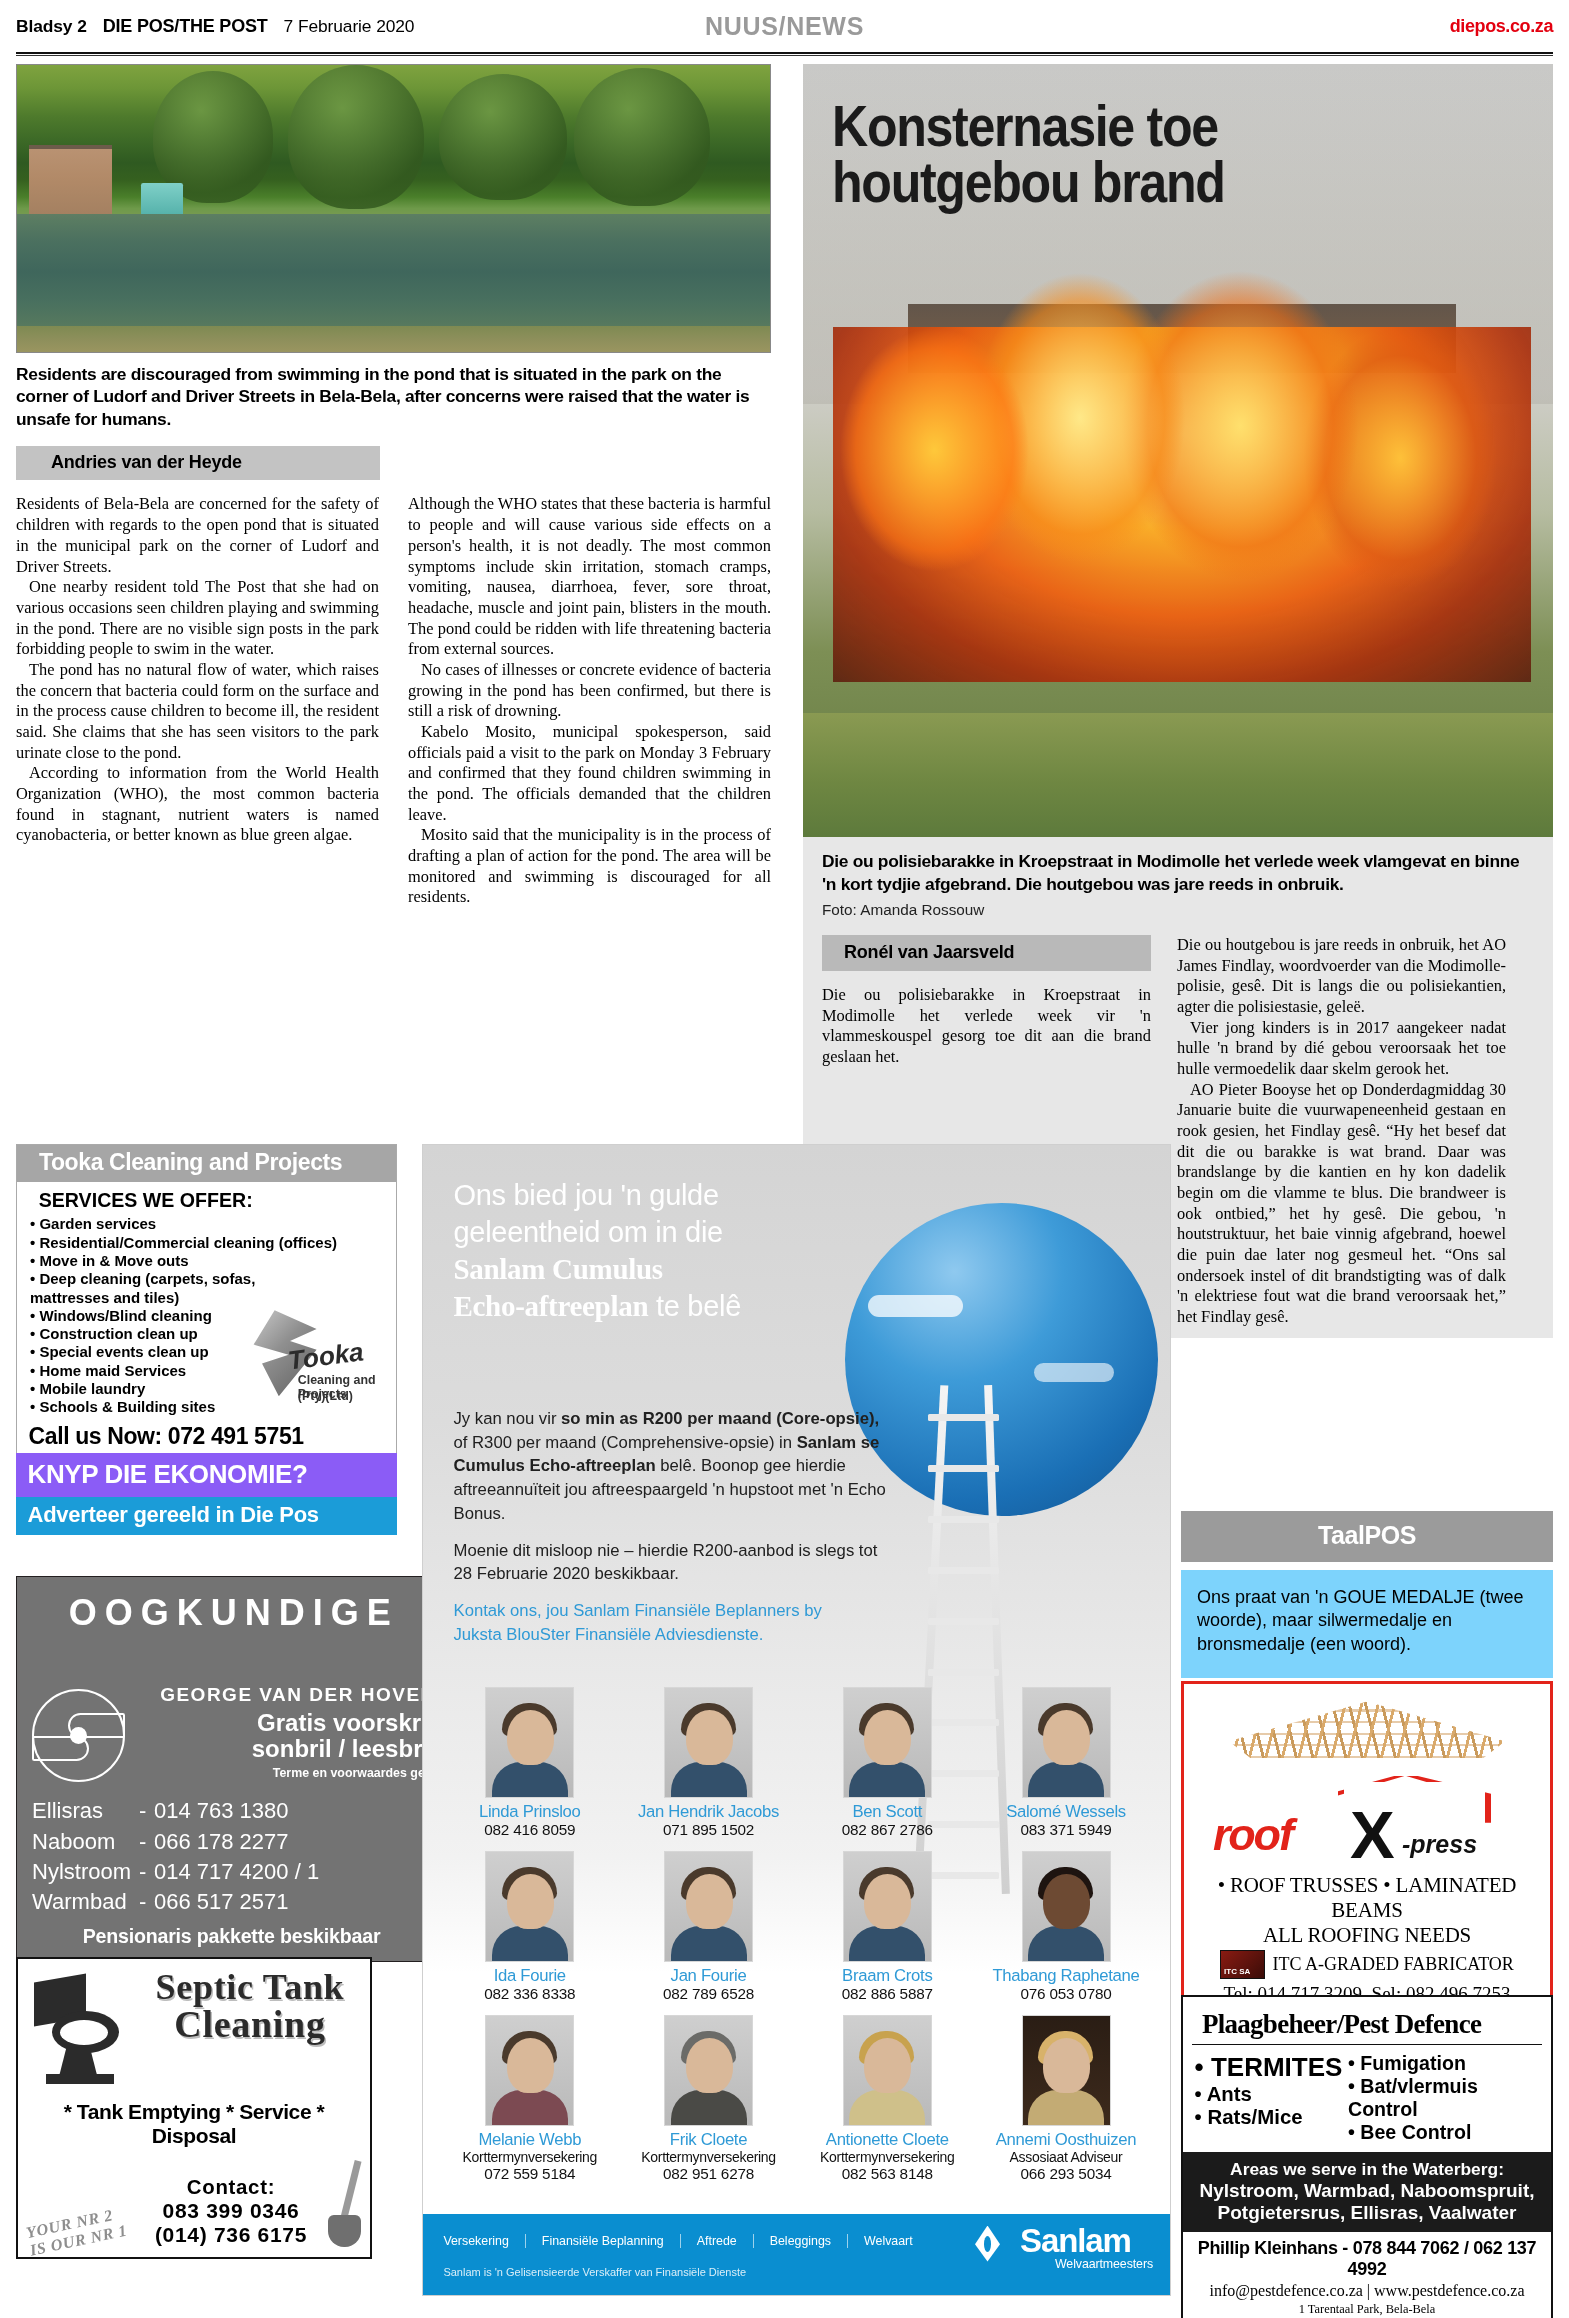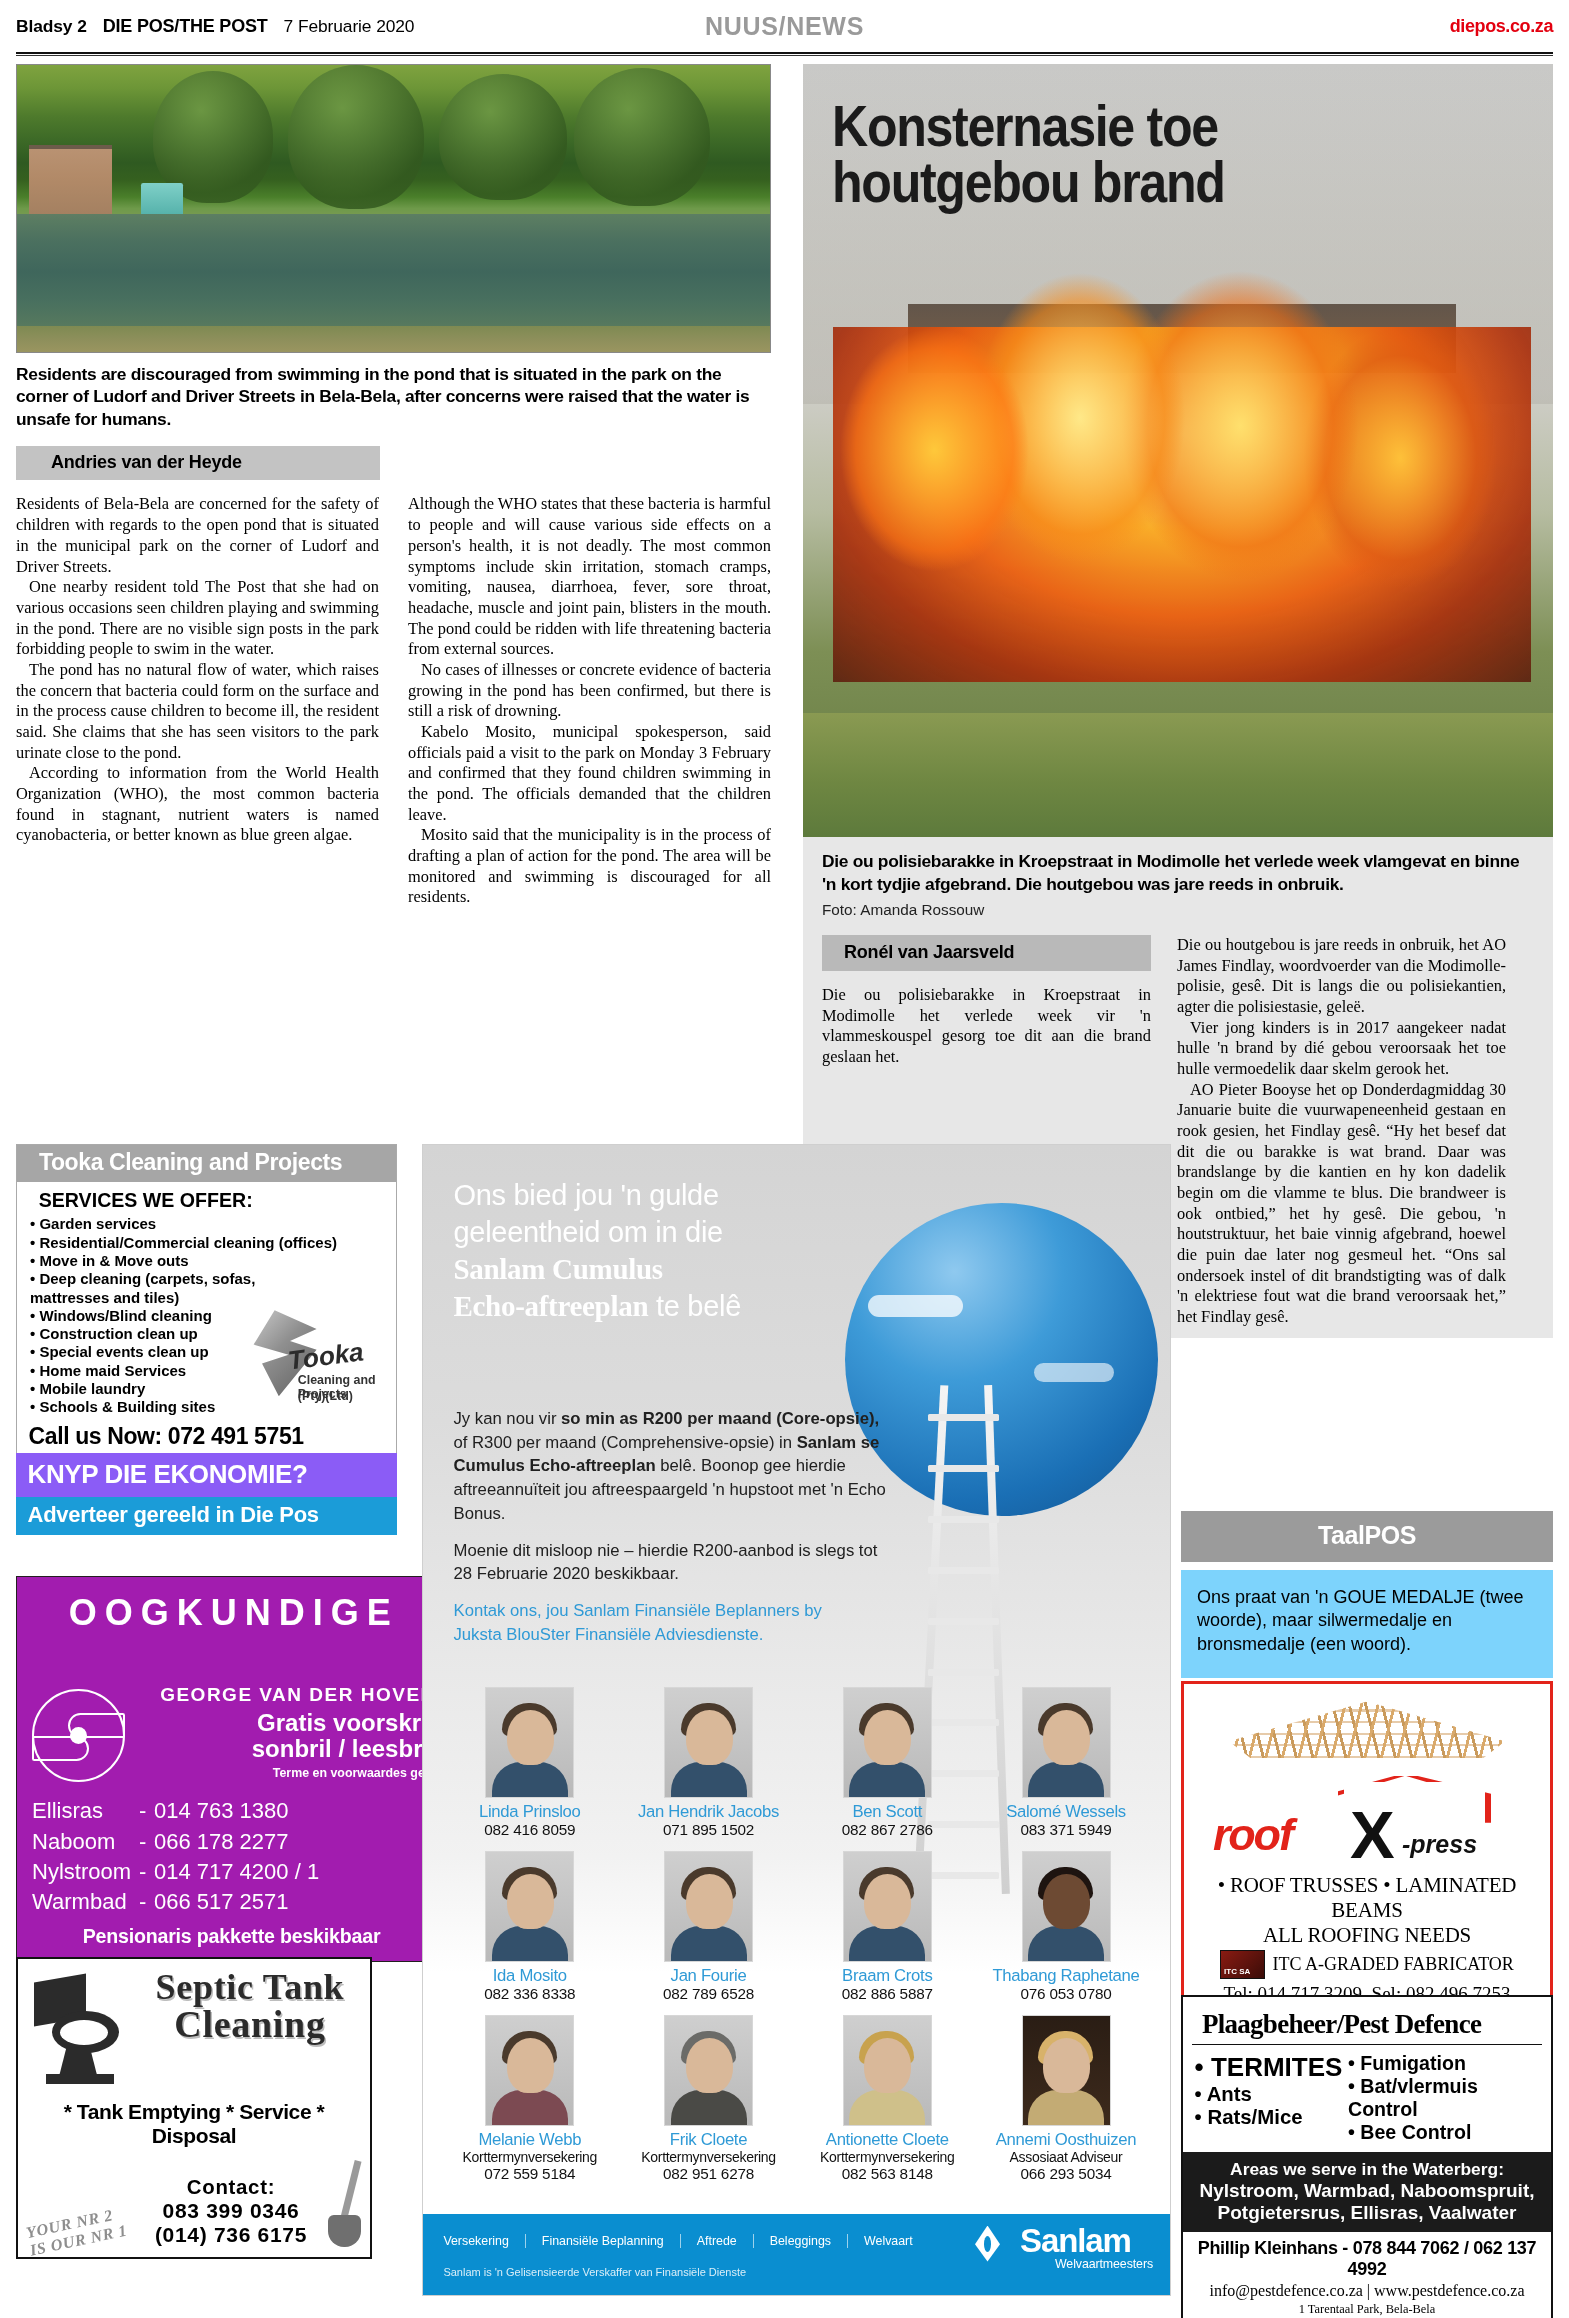--- a/index.html
+++ b/index.html
@@ -181,21 +181,21 @@
   .tooka-logo .sub1 { position:absolute; left: 57px; top: 70px; font-size: 12.4px; font-weight:bold; color:#333;}
   .tooka-logo .sub2 { position:absolute; left: 57px; top: 86px; font-size: 12.4px; font-weight:bold; color:#333;}
   .tooka-call { font-weight: bold; font-size: 23px; padding: 1.5px 0 7.3px 11.6px; letter-spacing:-0.4px;}
 
   
   .ad-knyp { left: 16px; top: 1453px; width: 381px; }
   .knyp-red { background:#8b5cf6; color:#fff; font-weight:bold; font-size: 26px; padding: 5.8px 0 7.3px 11.6px; letter-spacing:-0.4px;}
   .knyp-blue { background:#1b9cd8; color:#fff; font-weight:bold; font-size: 22px; padding: 5.1px 0 6.5px 11.6px; letter-spacing:-0.3px;}
 
   
-  .ad-oog { left: 16px; top: 1576px; width: 431px; background:#a21caf; color:#fff; border: 1.5px solid #231f20; padding: 10.2px 10.2px 13px 10.2px;}
+  .ad-oog { left: 16px; top: 1576px; width: 431px; background:#737373; color:#fff; border: 1.5px solid #231f20; padding: 10.2px 10.2px 13px 10.2px;}
   .oog-title { text-align:center; font-weight:bold; font-size: 36px; letter-spacing: 8px; padding: 4.4px 0 2.9px 4.4px;}
   .oog-row { display:flex; align-items:center; gap: 6px; margin-top: 41px; }
   .oog-eye { width: 102px; height: 102px; flex: 0 0 102px; position:relative; margin-top: 7.3px;}
   .oog-eye .ring { position:absolute; inset: 4.4px; border: 2.2px solid #fff; border-radius: 50%; }
   .oog-eye .pupil { position:absolute; left: 50%; top: 50%; width: 17.4px; height:17.4px; margin:-8.7px 0 0 -8.7px; background:#fff; border-radius:50%; }
   .oog-eye .h1 { position:absolute; left: 4.4px; top: 51px; width: 57px; height: 25px; border: 2.2px solid #fff; border-radius: 2.9px 16px 16px 2.9px; }
   .oog-eye .h2 { position:absolute; right: 4.4px; top: 28px; width: 57px; height: 25px; border: 2.2px solid #fff; border-radius: 16px 2.9px 2.9px 16px; }
   .oog-right { flex: 1; }
   .oog-name { font-weight:bold; font-size: 19px; letter-spacing: 1.5px; text-align:right; }
   .oog-offer { font-weight:bold; font-size: 24px; line-height:1.08; text-align:right; margin-top: 4.4px;}
@@ -609,21 +609,21 @@
           <div class="adv-role"></div>
           <div class="adv-tel">083 371 5949</div>
         </div>
 
       <div class="adv">
           <div class="adv-photo">
             <div class="body"></div>
             <div class="hair"></div>
             <div class="face"></div>
           </div>
-          <div class="adv-name">Ida Mosito</div>
+          <div class="adv-name">Ida Fourie</div>
           <div class="adv-role"></div>
           <div class="adv-tel">082 336 8338</div>
         </div>
       <div class="adv">
           <div class="adv-photo">
             <div class="body"></div>
             <div class="hair"></div>
             <div class="face"></div>
           </div>
           <div class="adv-name">Jan Fourie</div>

